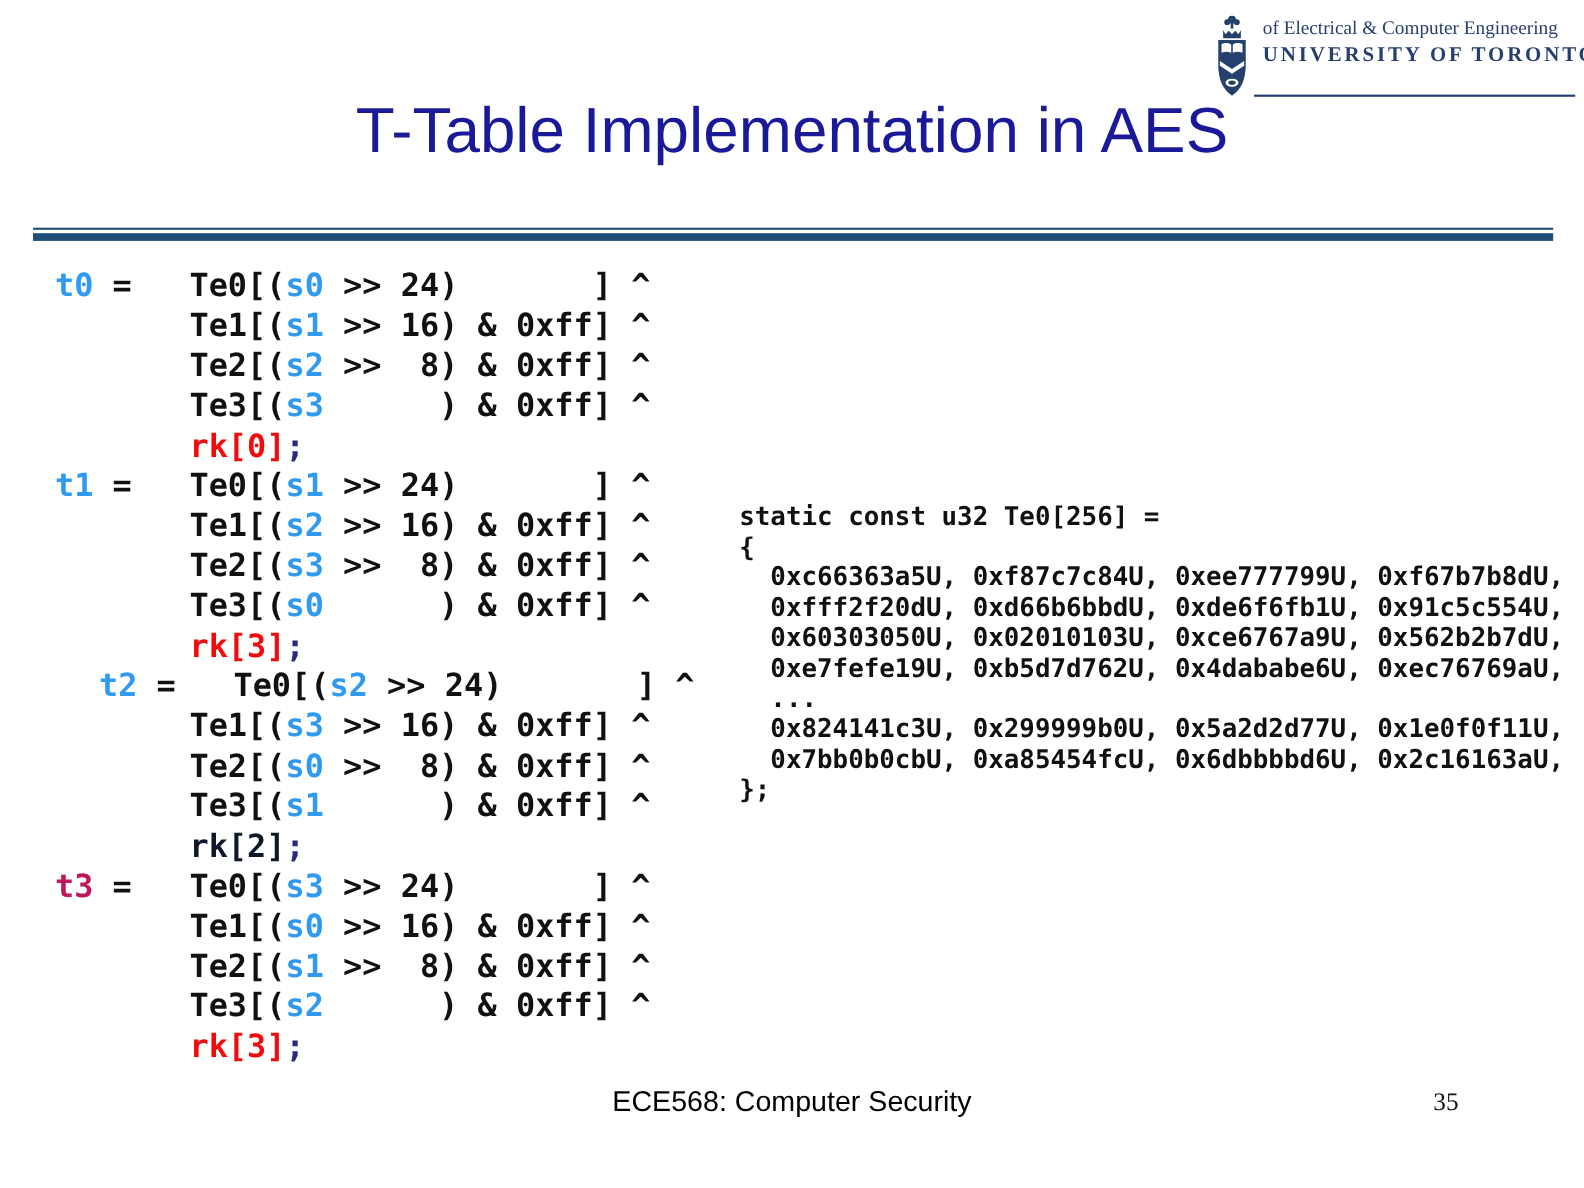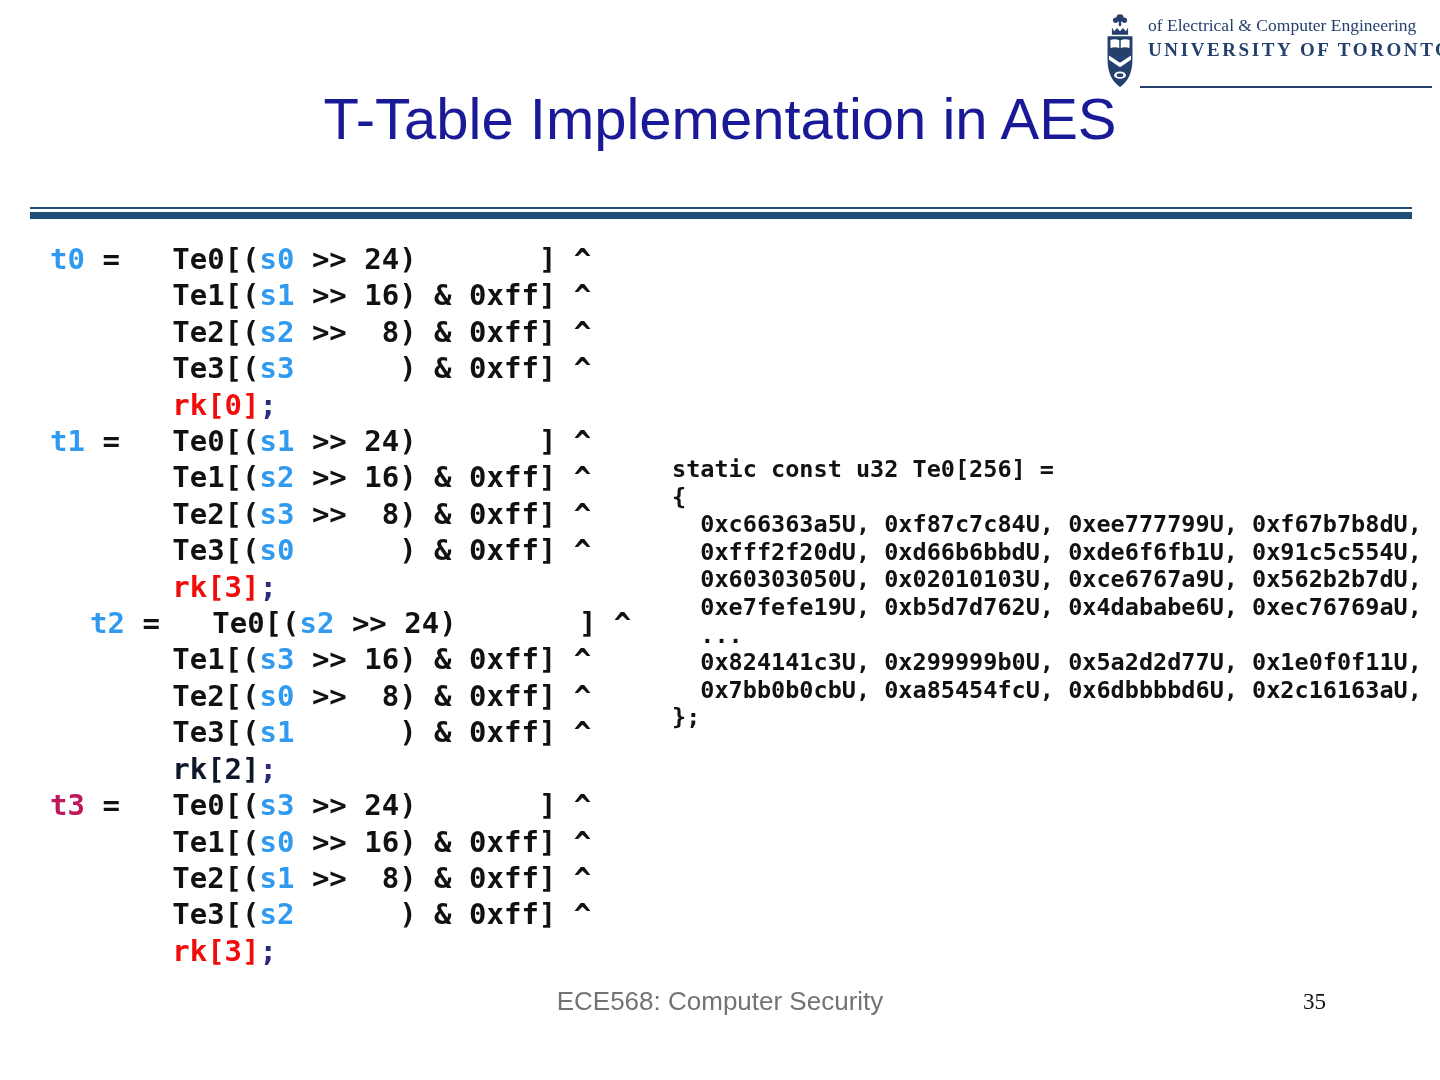--- a/index.html
+++ b/index.html
@@ -26,21 +26,21 @@
   .rule-thick{height:7px;background:#1f4e79;}
 
   
   pre.code{margin:0;position:absolute;font-family:"DejaVu Sans Mono","Liberation Mono",monospace;
            font-weight:bold;color:#111111;}
   #code-left{left:50px;top:241px;font-size:29px;line-height:36.4px;}
   #code-right{left:672px;top:456px;font-size:23.5px;line-height:27.6px;}
 
   
   .footer-course{position:absolute;top:986px;left:0;width:1440px;text-align:center;
-                 font-size:26px;color:#737373;}
+                 font-size:26px;color:#000000;}
   .page-number{position:absolute;top:989px;right:114px;font-family:"Liberation Serif",serif;
                font-size:23px;color:#111111;}
 </style>
 </head>
 <body>
 
 <div class="slide">
 
   <div class="logo">
     <svg class="crest" width="44" height="78" viewBox="0 0 60 104" aria-hidden="true">

